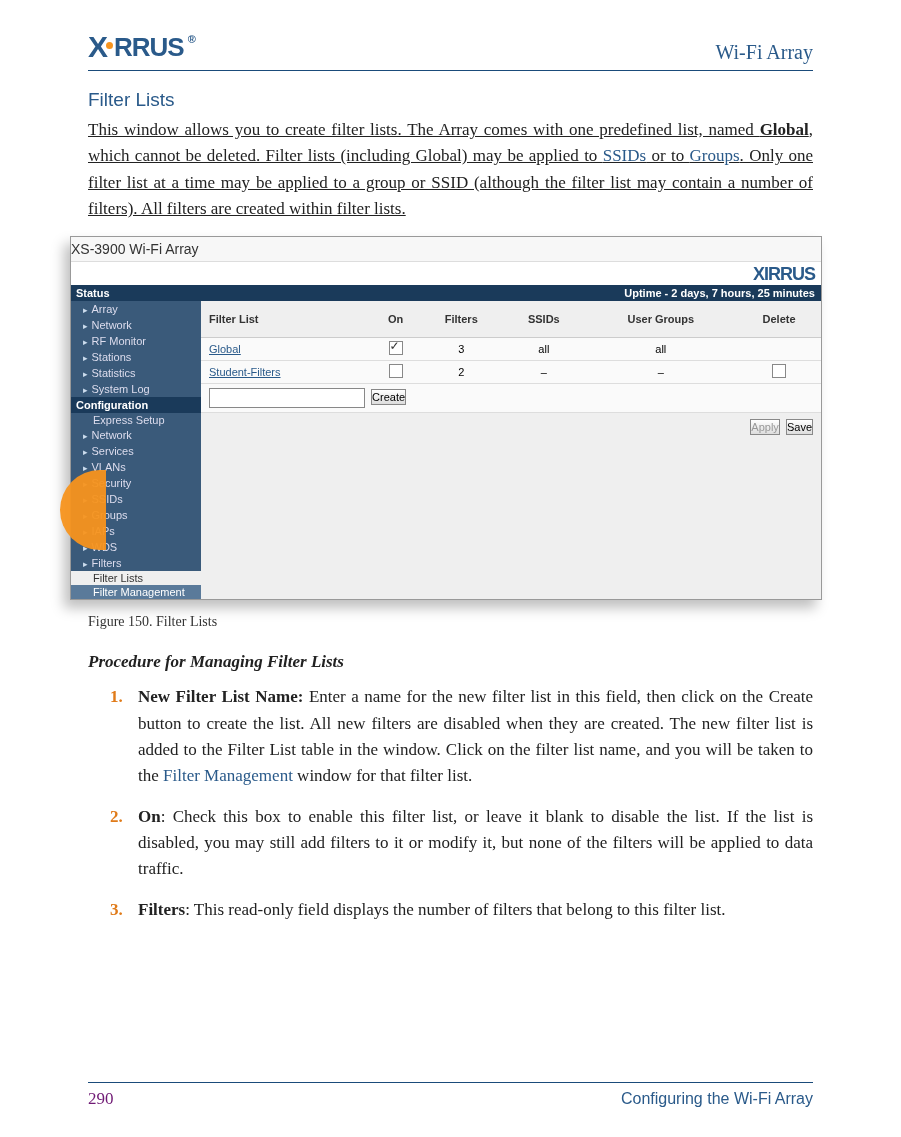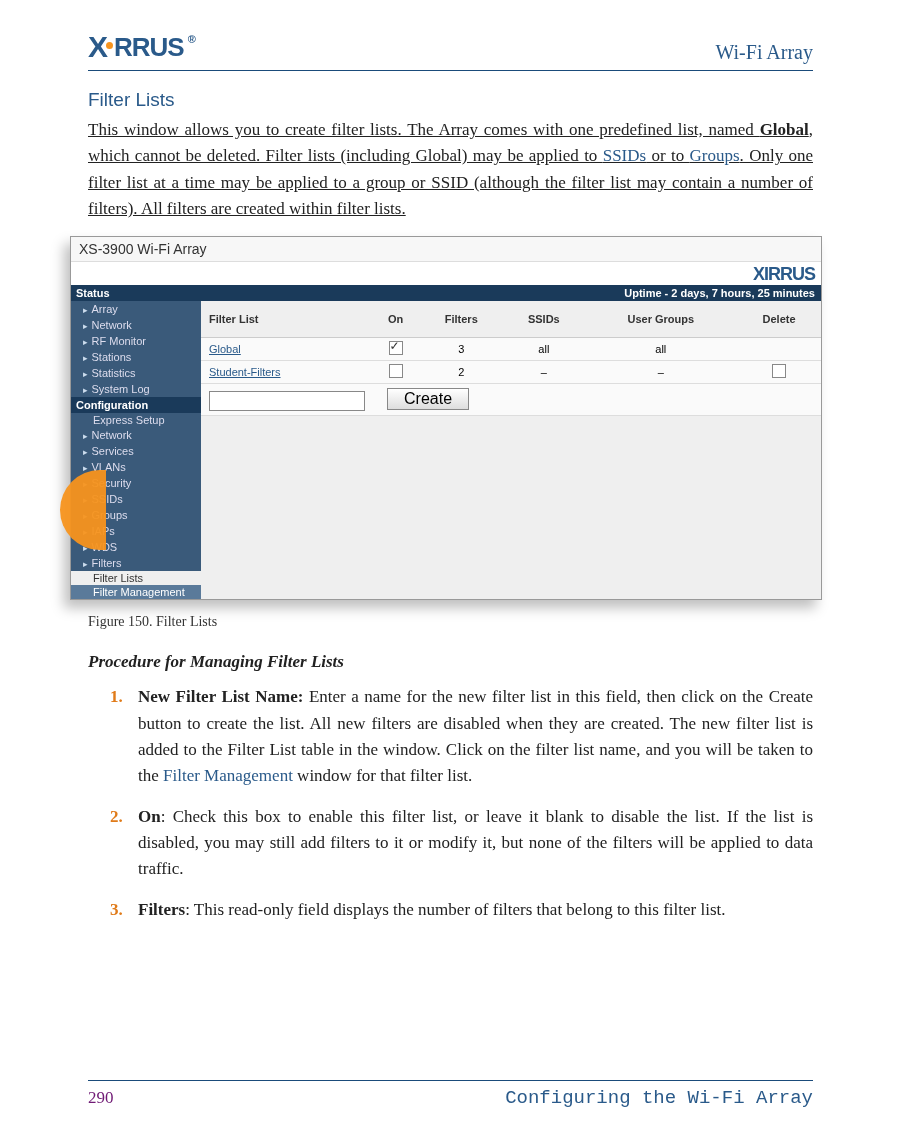--- a/index.html
+++ b/index.html
@@ -61,21 +61,21 @@
     .screenshot {
       margin: 10px 0 8px -18px;
       width: 750px;
       border: 1px solid #999;
       box-shadow: -6px 8px 12px rgba(0,0,0,0.25);
       font-family: Arial, sans-serif;
       background:#fff;
     }
     .ss-title {
       font-size: 14px;
-      padding: 4px 8px;
+      padding: 4px 0;
       color: #333;
       background: #f7f7f7;
     }
     .ss-logobar{
       display:flex;justify-content:flex-end;padding:2px 6px 0 6px;background:#fff;border-top:1px solid #ddd;
     }
     .ss-logobar .mini-logo{font-weight:900;color:#2a5a8a;font-size:18px;letter-spacing:-1px;}
     .ss-body { display: flex; font-size: 11px; }
     .ss-side { width: 130px; background: #3a5a7a; color: #cdd; }
     .ss-side .hdr { background: #1a3a5a; color: #fff; font-weight: bold; padding: 2px 5px; font-size:11px;}
@@ -89,21 +89,21 @@
     .ss-table{width:100%;border-collapse:collapse;font-size:11px;}
     .ss-table th{background:#efefef;color:#333;font-weight:bold;padding:12px 4px;border-bottom:1px solid #ccc;text-align:center;}
     .ss-table th:first-child{text-align:left;padding-left:8px;}
     .ss-table td{padding:3px 4px;border-bottom:1px solid #ddd;text-align:center;background:#fafafa;}
     .ss-table td:first-child{text-align:left;padding-left:8px;}
     .ss-table a{color:#2a5a8a;text-decoration:underline;}
     .chk{display:inline-block;width:12px;height:12px;border:1px solid #888;background:#fff;position:relative;}
     .chk.on::after{content:"\2713";position:absolute;top:-3px;left:0;font-size:12px;color:#333;}
     .ss-create{padding:4px 8px;background:#fafafa;border-bottom:1px solid #ddd;}
     .ss-create input{width:150px;height:16px;border:1px solid #888;font-size:11px;vertical-align:middle;}
-    .ss-create button,.ss-btns button{font-size:16px;padding:1px 16px;margin-left:19px;border:1px solid #888;background:linear-gradient(#fff,#ddd);cursor:pointer;}
+    .ss-create button,.ss-btns button{font-size:11px;padding:1px 0;margin-left:3px;border:1px solid #888;background:linear-gradient(#fff,#ddd);cursor:pointer;}
     .ss-btns{text-align:right;padding:6px 8px 8px 8px;background:#efefef;}
     .ss-btns button.disabled{color:#999;}
     .figure-caption{
       font-size:14px;color:#333;margin:14px 0 22px 0;font-family:Georgia,serif;
     }
     h3.procedure{
       font-style:italic;font-weight:bold;font-size:17px;color:#222;margin:6px 0 12px 0;
     }
     ol.steps{list-style:none;padding:0;margin:0 0 0 22px;}
     ol.steps li{
@@ -112,21 +112,21 @@
     ol.steps li .num{
       color:#e07b1a;font-weight:bold;min-width:28px;flex-shrink:0;
     }
     ol.steps li .txt{flex:1;}
     .footer{
       position:absolute;bottom:28px;left:88px;right:88px;
       border-top:1px solid #1a4b7a;padding-top:6px;
       display:flex;justify-content:space-between;align-items:center;
     }
     .page-num{font-size:17px;color:#701a75;font-family:Georgia,serif;text-align:center;}
-    .footer-title{color:#2a5a8a;font-family:Liberation Mono, monospace;font-size:19px;}
+    .footer-title{color:#2a5a8a;font-family:Liberation Sans, sans-serif;font-size:16px;}
     .side-tab{
       position:absolute;left:60px;top:470px;width:46px;height:80px;
       background:#f7941e;border-radius:40px 0 0 40px;opacity:0.95;
     }
   </style>
 </head>
 <body>
 
 <div class="page">
   <div class="side-tab"></div>
@@ -202,20 +202,24 @@
             <td>–</td>
             <td>–</td>
             <td><span class="chk"></span></td>
           </tr>
         </tbody>
           </table>
         <div class="ss-create">
           <input type="text" style="">
           <button>Create</button>
         </div>
+        <div class="ss-btns">
+          <button class="disabled">Apply</button>
+          <button>Save</button>
+        </div>
       </div>
     </div>
   </div>
 
   <div class="figure-caption">Figure 150. Filter Lists</div>
 
   <h3 class="procedure">Procedure for Managing Filter Lists</h3>
 
   <ol class="steps">
     <li>

